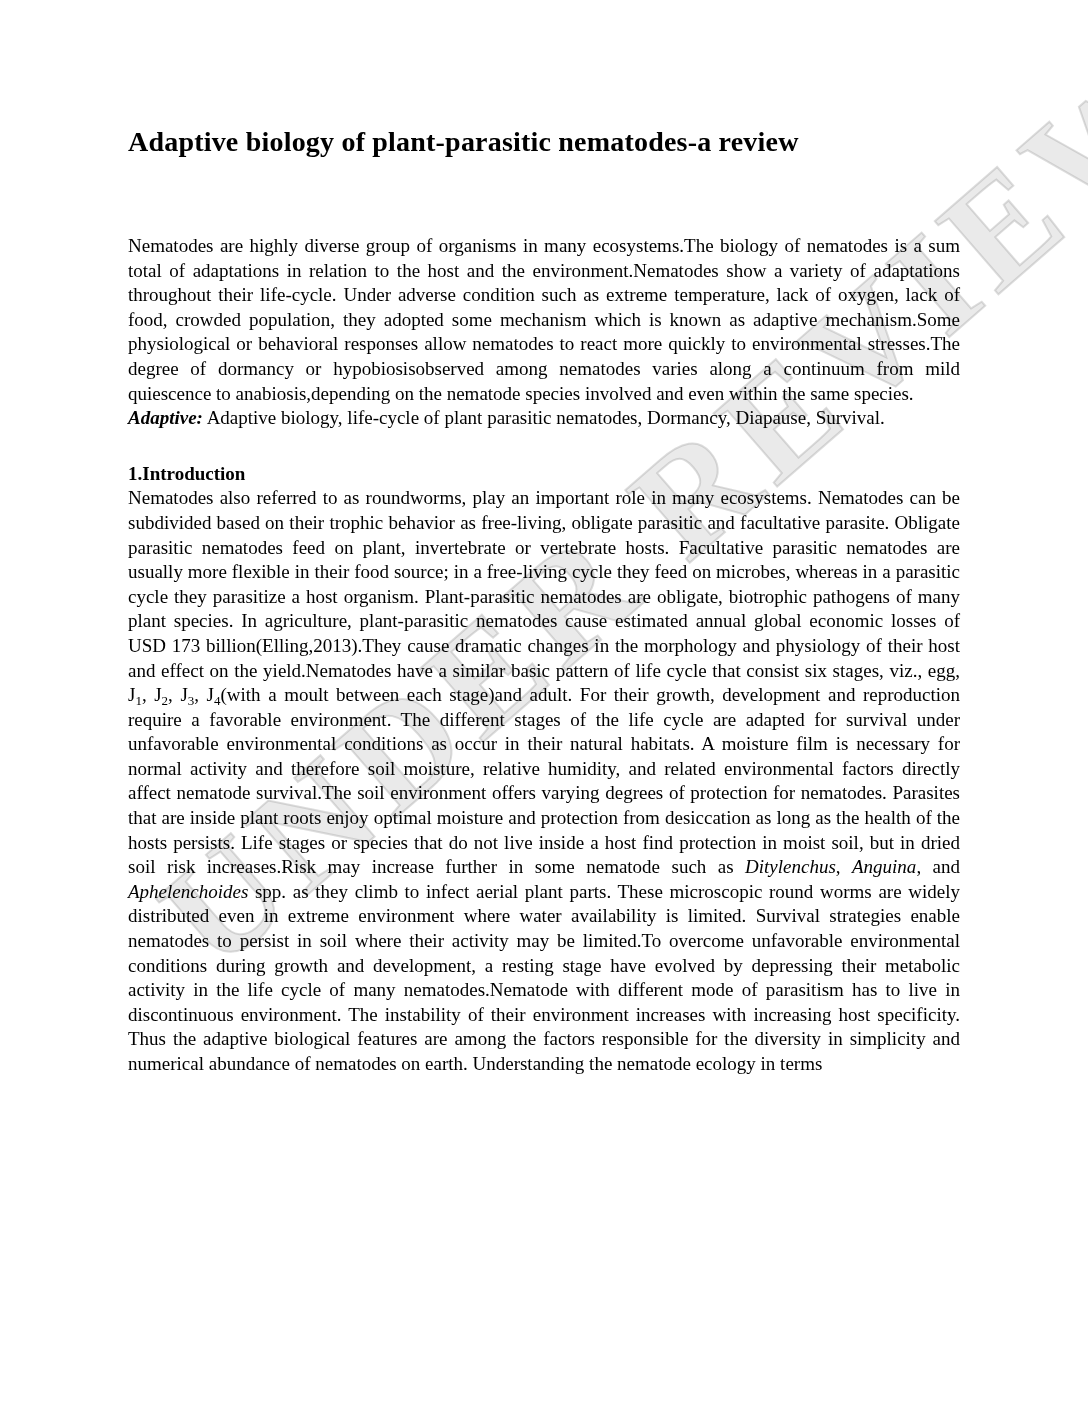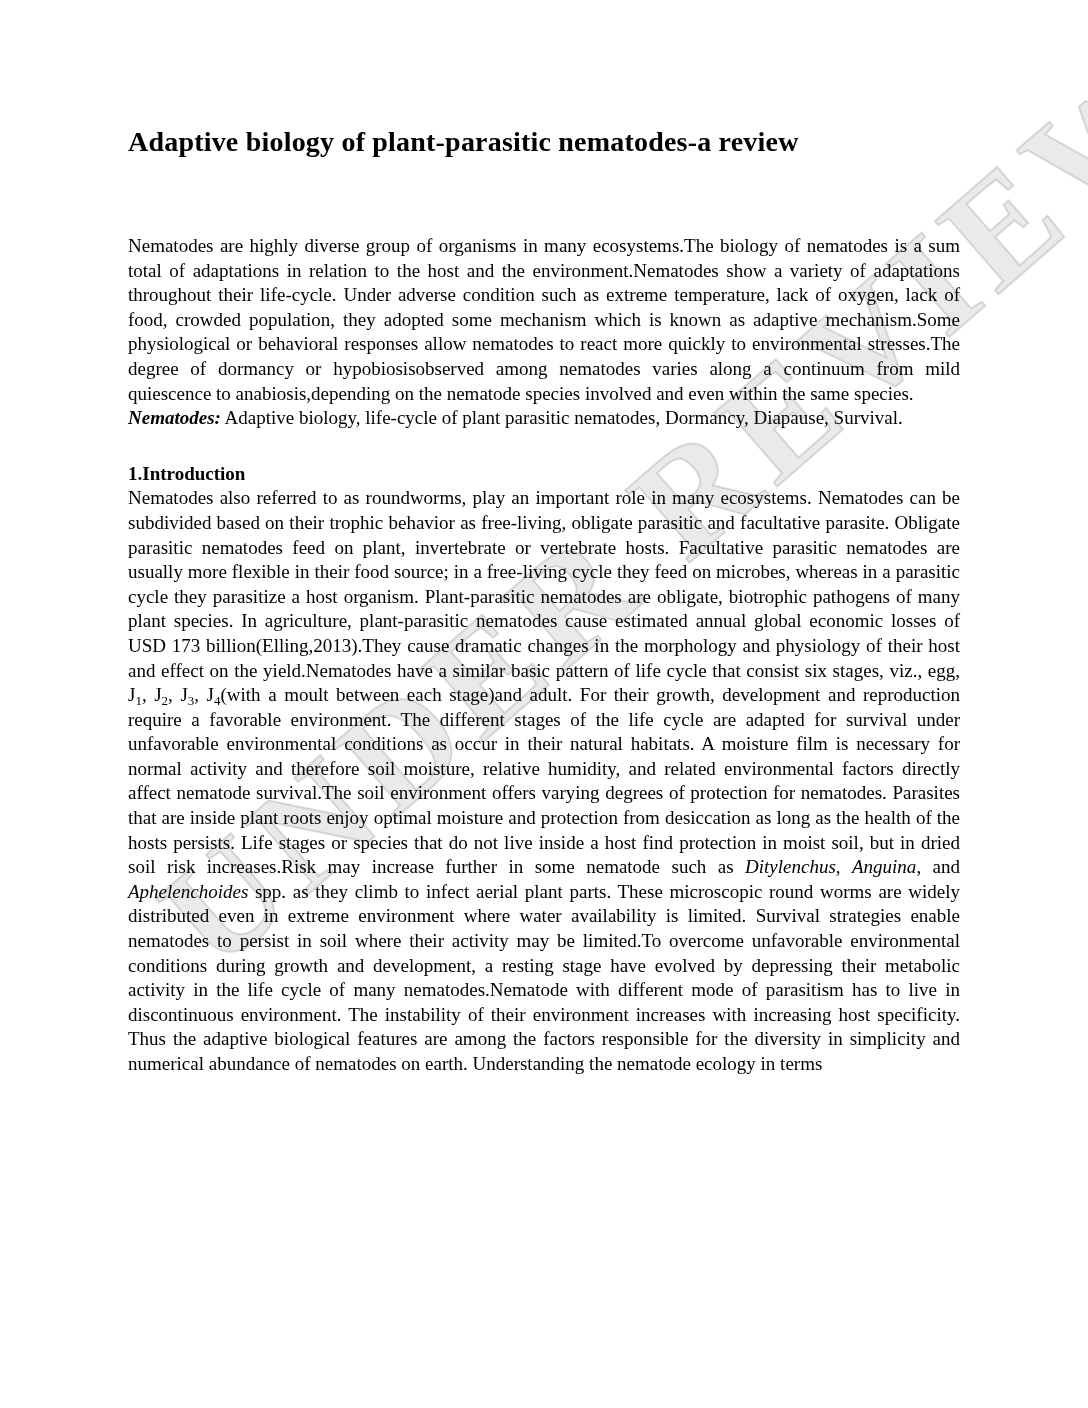--- a/index.html
+++ b/index.html
@@ -59,21 +59,21 @@
 <body>
 
 <div class="watermark">UNDER REVIEW</div>
 
 <div class="content">
 
   <h1 class="title">Adaptive biology of plant-parasitic nematodes-a review</h1>
 
   <section>
     <div class="para">Nematodes are highly diverse group of organisms in many ecosystems.The biology of nematodes is a sum total of adaptations in relation to the host and the environment.Nematodes show a variety of adaptations throughout their life-cycle. Under adverse condition such as extreme temperature, lack of oxygen, lack of food, crowded population, they adopted some mechanism which is known as adaptive mechanism.Some physiological or behavioral responses allow nematodes to react more quickly to environmental stresses.The degree of dormancy or hypobiosisobserved among nematodes varies along a continuum from mild quiescence to anabiosis,depending on the nematode species involved and even within the same species.</div>
-    <div class="para"><span class="bi">Nematodes:</span><span> Adaptive biology, life-cycle of plant parasitic nematodes, Dormancy, Diapause, Survival.</span></div>
+    <div class="para"><span class="bi">Adaptive:</span><span> Adaptive biology, life-cycle of plant parasitic nematodes, Dormancy, Diapause, Survival.</span></div>
   </section>
 
   <section class="intro-section">
     <div class="para bold">1.Introduction</div>
     <div class="para"><span>Nematodes also referred to as roundworms, play an important role in many ecosystems. Nematodes can be subdivided based on their trophic behavior as free-living, obligate parasitic and facultative parasite. Obligate parasitic nematodes feed on plant, invertebrate or vertebrate hosts. Facultative parasitic nematodes are usually more flexible in their food source; in a free-living cycle they feed on microbes, whereas in a parasitic cycle they parasitize a host organism. Plant-parasitic nematodes are obligate, biotrophic pathogens of many plant species. In agriculture, plant-parasitic nematodes cause estimated annual global economic losses of USD 173 billion(Elling,2013).They cause dramatic changes in the morphology and physiology of their host and effect on the yield.Nematodes have a similar basic pattern of life cycle that consist six stages, viz., egg, J</span><span class="sub">1</span><span>, J</span><span class="sub">2</span><span>, J</span><span class="sub">3</span><span>, J</span><span class="sub">4</span><span>(with a moult between each stage)and adult. For their growth, development and reproduction require a favorable environment. The different stages of the life cycle are adapted for survival under unfavorable environmental conditions as occur in their natural habitats. A moisture film is necessary for normal activity and therefore soil moisture, relative humidity, and related environmental factors directly affect nematode survival.The soil environment offers varying degrees of protection for nematodes. Parasites that are inside plant roots enjoy optimal moisture and protection from desiccation as long as the health of the hosts persists. Life stages or species that do not live inside a host find protection in moist soil, but in dried soil risk increases.Risk may increase further in some nematode such as </span><span class="i">Ditylenchus</span><span>, </span><span class="i">Anguina</span><span>, and </span><span class="i">Aphelenchoides</span><span> spp. as they climb to infect aerial plant parts.  These microscopic round worms are widely distributed even in extreme environment where water availability is limited. Survival strategies enable nematodes to persist in soil where their activity may be limited.To overcome unfavorable environmental conditions during growth and development, a resting stage have evolved by depressing their metabolic activity in the life cycle of many nematodes.Nematode with different mode of parasitism has to live in discontinuous environment. The instability of their environment increases with increasing host specificity. Thus the adaptive biological features are among the factors responsible for the diversity in simplicity and numerical abundance of nematodes on earth. Understanding the nematode ecology in terms</span></div>
   </section>
 
 </div>
 
 </body></html>

